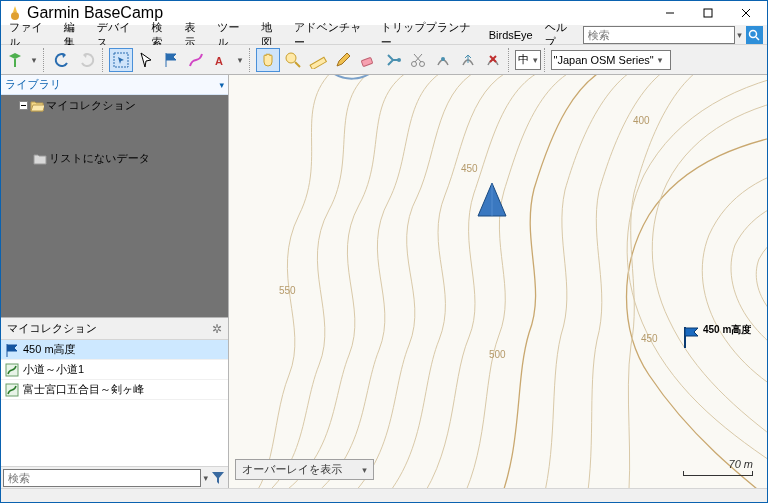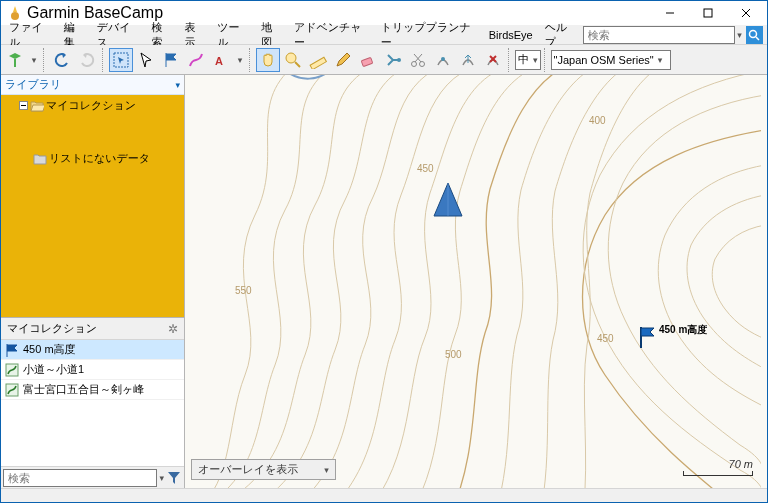--- a/index.html
+++ b/index.html
@@ -13,21 +13,21 @@
   .search-box { margin-left: auto; width: 160px; height: 18px; border: 1px solid #7a7a7a; background: #fff; padding: 0 4px; font-size: 11px; color: #7a7a7a; }
   .search-btn { width: 18px; height: 18px; background: #2e8fd9; display: flex; align-items: center; justify-content: center; margin: 0 2px 0 2px; }
   .toolbar { height: 30px; background: #f0f0f0; display: flex; align-items: center; padding: 2px; border-bottom: 1px solid #b5b5b5; gap: 1px; }
   .tbtn { width: 24px; height: 24px; display: flex; align-items: center; justify-content: center; border: 1px solid transparent; }
   .tbtn.active { border: 1px solid #4a90d9; background: #cfe4fa; }
   .tbtn svg { width: 18px; height: 18px; }
   .tsep { width: 4px; height: 24px; border-left: 1px dotted #999; margin: 0 2px; }
   .map-sel { height: 20px; border: 1px solid #7a7a7a; background: #fff; padding: 0 2px; display: flex; align-items: center; gap: 4px; }
   .map-sel .chev { font-size: 9px; color: #555; }
   .body-row { flex: 1; display: flex; overflow: hidden; }
-  .sidebar { width: 184px; display: flex; flex-direction: column; background: #eab308; border-right: 1px solid #b5b5b5; }
+  .sidebar { width: 228px; display: flex; flex-direction: column; background: #737373; border-right: 1px solid #b5b5b5; }
   .sidebar-top { flex: 1; overflow: auto; border-bottom: 1px solid #b5b5b5; }
   .lib-hdr { color: #0a62b0; padding: 2px 4px; display: flex; align-items: center; justify-content: space-between; background: #f5f9ff; border-bottom: 1px solid #d5e4f5; }
   .tree { padding: 2px 4px; }
   .tree-item { display: flex; align-items: center; gap: 2px; padding: 1px 0; }
   .tree-item.indent1 { padding-left: 14px; }
   .tree-item.indent2 { padding-left: 28px; margin-top: 36px; }
   .tree-exp { width: 9px; height: 9px; }
   .folder-icon { width: 14px; height: 12px; }
   .sidebar-bottom { height: 170px; display: flex; flex-direction: column; }
   .coll-hdr { background: #f0f0f0; padding: 3px 6px; display: flex; align-items: center; justify-content: space-between; border-bottom: 1px solid #d5d5d5; font-size: 12px; }
@@ -36,21 +36,21 @@
   .coll-item:first-child { background: #cde8ff; }
   .sidebar-search { height: 22px; display: flex; align-items: center; padding: 0 2px; border-top: 1px solid #d5d5d5; background: #f0f0f0; gap: 2px; }
   .sidebar-search input { flex: 1; border: 1px solid #7a7a7a; height: 18px; padding: 0 4px; color: #7a7a7a; font-size: 11px; }
   .funnel { width: 16px; height: 16px; }
   .map-area { flex: 1; position: relative; background: #faf9f4; overflow: hidden; }
   .map-svg { position: absolute; top: 0; left: 0; }
   .map-label { position: absolute; font-size: 10px; color: #b59a6a; }
   .flag-marker { position: absolute; left: 468px; top: 250px; display: flex; align-items: flex-start; gap: 2px; }
   .flag-marker span { font-size: 10px; color: #000; font-weight: bold; margin-top: -2px;}
   .tri-marker { position: absolute; left: 246px; top: 106px; }
-  .overlay-ctrl { position: absolute; left: 6px; bottom: 8px; border: 1px solid #a0a0a0; background: #efefef; padding: 2px 6px; display: flex; align-items: center; gap: 26px; font-size: 11px; color: #333; }
+  .overlay-ctrl { position: absolute; left: 6px; bottom: 8px; border: 1px solid #a0a0a0; background: #efefef; padding: 2px 6px; display: flex; align-items: center; gap: 20px; font-size: 11px; color: #333; }
   .scalebar { position: absolute; right: 14px; bottom: 12px; text-align: right; font-size: 10px; color: #333; font-style: italic; }
   .scalebar .bar { width: 70px; height: 5px; border: 1px solid #333; border-top: none; margin-top: 1px; }
   .statusbar { height: 14px; background: #f0f0f0; border-top: 1px solid #d5d5d5; }
   .gear { color: #7a7a7a; font-size: 12px; }
 </style>
 </head>
 <body>
 
 <div class="titlebar">
   <span class="titlebar-icon">

